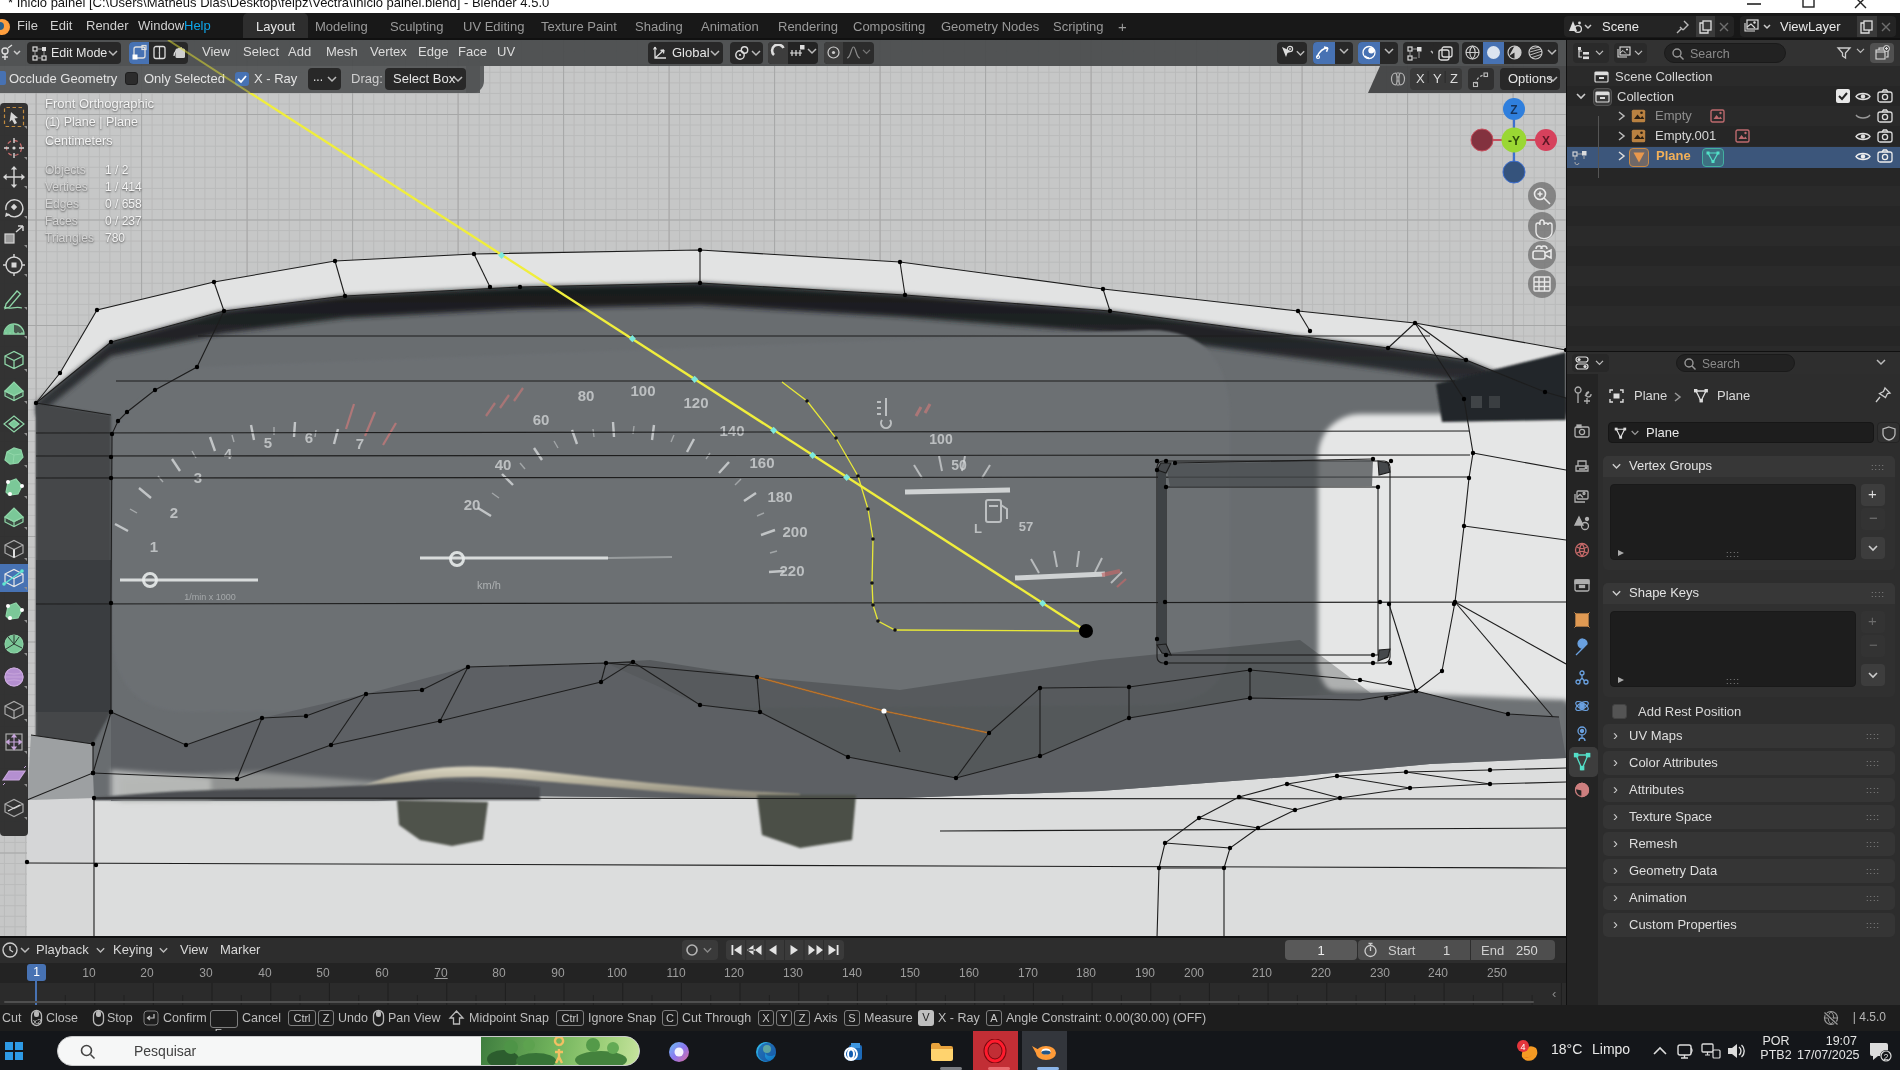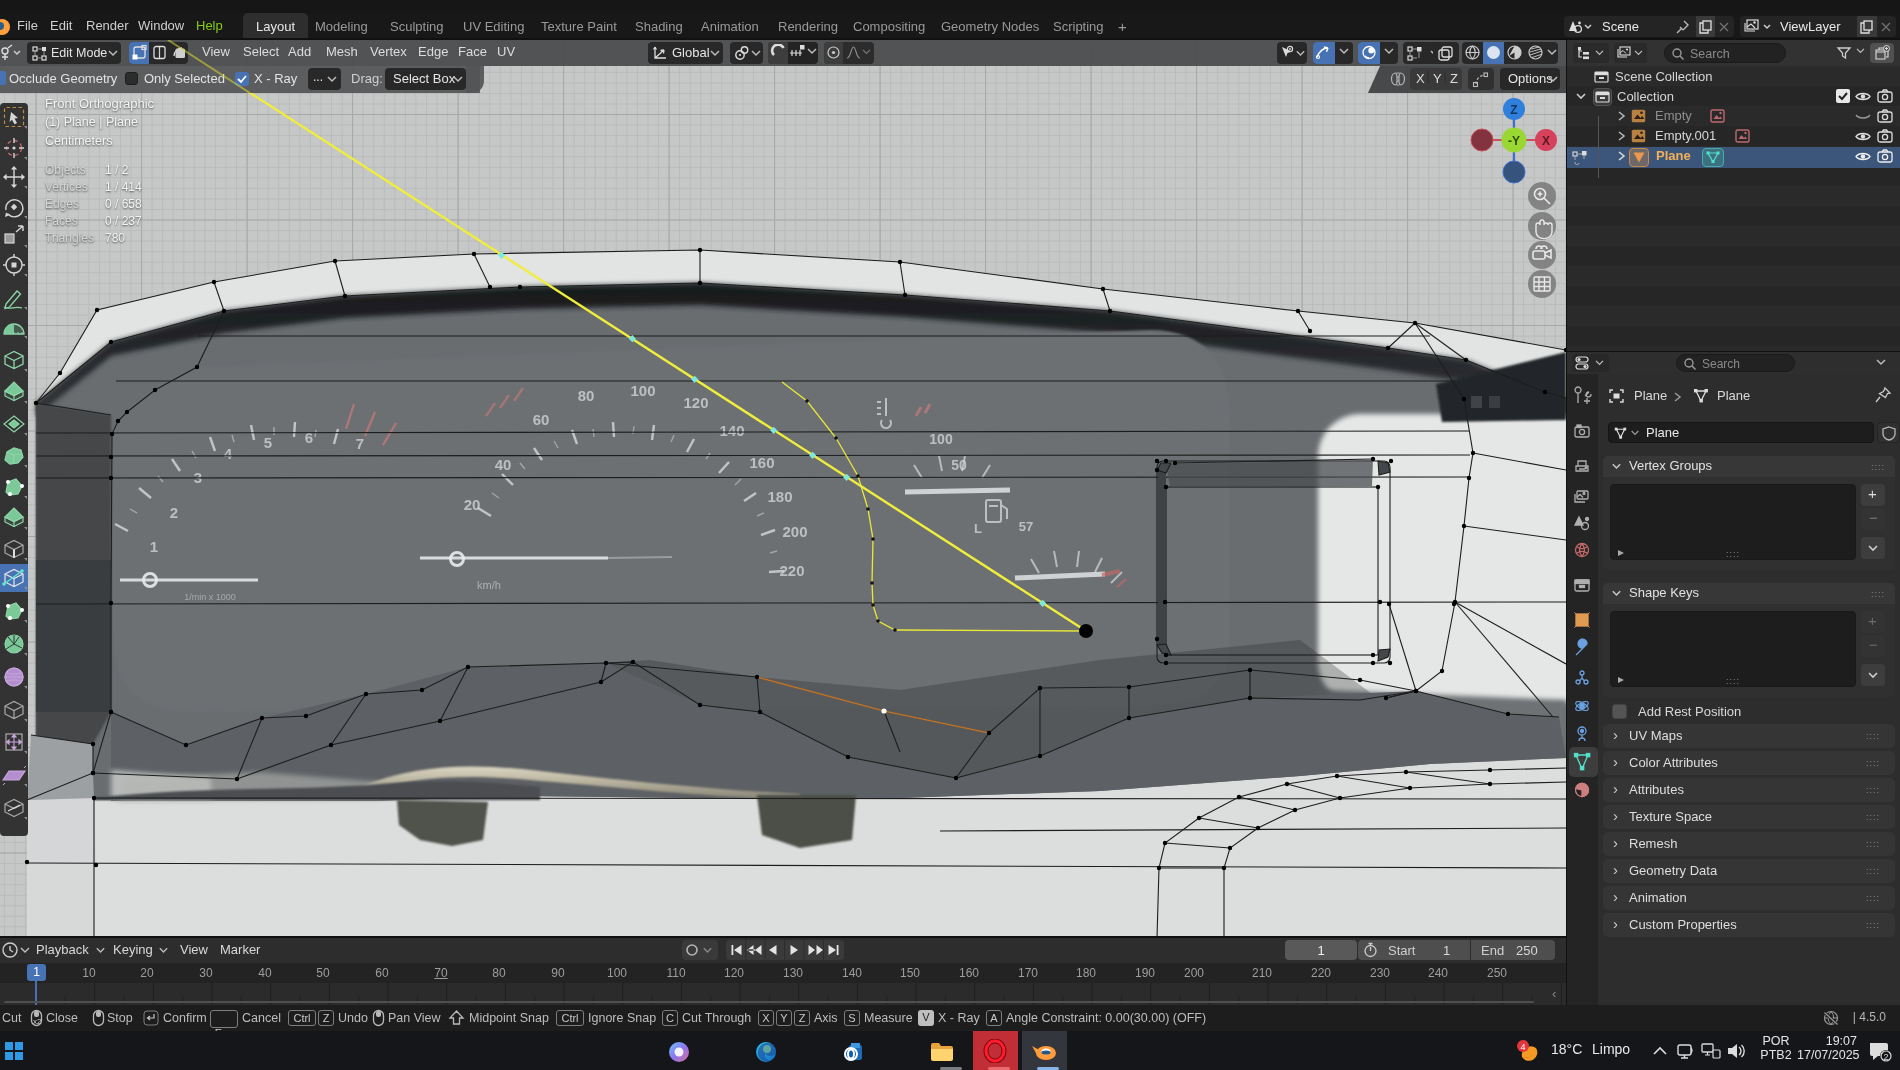--- a/index.html
+++ b/index.html
@@ -39,30 +39,38 @@
   #taskbar { left:0; top:1031px; width:1900px; height:39px; background:#14161a; }
   .vline { position:absolute; background:#101010; }
   .psec { left:5px; width:292px; height:24px; background:#353535; border-radius:5px;
     color:#dedede; padding:4px 0 0 26px; font-size:13px; }
   .psec::before { content:"›"; position:absolute; left:10px; top:2px; color:#ccc; font-size:15px; }
   .psec::after { content:"::::"; position:absolute; left:263px; top:7px; color:#8a8a8a; font-size:9px; letter-spacing:1px; }
 </style>
 </head>
 <body>
 <div id="root">
+  <div class="abs" id="titlebar">
+    <div class="ttext">* Inicio painel [C:\Users\Matheus Dias\Desktop\felpz\Vectra\Inicio painel.blend] - Blender 4.5.0</div>
+    <svg class="abs" style="left:1740px;top:0" width="160" height="13" viewBox="0 0 160 13">
+      <path d="M7 4 h14" stroke="#222" stroke-width="1.6"></path>
+      <rect x="63" y="-4" width="11" height="11" fill="none" stroke="#222" stroke-width="1.4"></rect>
+      <path d="M115 -3 L126 8 M126 -3 L115 8" stroke="#222" stroke-width="1.4"></path>
+    </svg>
+  </div>
   <div class="abs" id="menubar">
     <svg class="abs" style="left:-6px;top:4px" width="20" height="20" viewBox="0 0 20 20">
       <circle cx="8" cy="10" r="8" fill="#ff9f3e"></circle>
         <circle cx="6" cy="9" r="4" fill="#2a5f8a"></circle>
     </svg>
     <div class="mitem" style="left:17px;color:#cfcfcf">File</div>
     <div class="mitem" style="left:50px;color:#cfcfcf">Edit</div>
     <div class="mitem" style="left:86px;color:#cfcfcf">Render</div>
     <div class="mitem" style="left:138px;color:#cfcfcf">Window</div>
-    <div class="mitem" style="left:196px;color:#84cc16">Help</div>
+    <div class="mitem" style="left:184px;color:#0ea5e9">Help</div>
     <div class="tab active" style="left:243px;">Layout</div>
     <div class="tab" style="left:302px;">Modeling</div>
     <div class="tab" style="left:377px;">Sculpting</div>
     <div class="tab" style="left:450px;">UV Editing</div>
     <div class="tab" style="left:528px;">Texture Paint</div>
     <div class="tab" style="left:622px;">Shading</div>
     <div class="tab" style="left:688px;">Animation</div>
     <div class="tab" style="left:765px;">Rendering</div>
     <div class="tab" style="left:840px;">Compositing</div>
     <div class="tab" style="left:928px;">Geometry Nodes</div>
@@ -1361,20 +1369,39 @@
         <path d="M2.5 2.5 l13 12" stroke="#9a9a9a" stroke-width="1.3"></path>
     </svg>
   </div>
   <div class="abs" id="taskbar">
     <svg class="abs" style="left:5px;top:11px" width="18" height="18" viewBox="0 0 18 18">
       <rect x="0" y="0" width="8" height="8" fill="#2e9ae5"></rect>
         <rect x="10" y="0" width="8" height="8" fill="#2e9ae5"></rect>
       <rect x="0" y="10" width="8" height="8" fill="#2e9ae5"></rect>
         <rect x="10" y="10" width="8" height="8" fill="#2e9ae5"></rect>
     </svg>
+    <div class="abs" style="left:57px;top:5px;width:583px;height:30px;background:#f6f7f7;border-radius:15px;border:1px solid #c9cacb;overflow:hidden;">
+      <svg class="abs" style="left:22px;top:7px" width="16" height="16" viewBox="0 0 16 16">
+          <circle cx="6.5" cy="6.5" r="5" fill="none" stroke="#444" stroke-width="1.6"></circle>
+          <path d="M10.5 10.5 l4 4" stroke="#444" stroke-width="1.6"></path>
+        </svg>
+      <div class="abs" style="left:76px;top:6px;font-size:14px;color:#414141;">Pesquisar</div>
+      <div class="abs" style="left:423px;top:0;width:160px;height:30px;background:linear-gradient(100deg,#3f7e3f,#71b35c 45%,#9ed07a 75%,#c9e4a0);">
+        <svg width="160" height="30" viewBox="0 0 160 30">
+          <ellipse cx="22" cy="22" rx="16" ry="9" fill="#2c5d2e"></ellipse>
+            <ellipse cx="55" cy="24" rx="20" ry="8" fill="#377337"></ellipse>
+          <ellipse cx="120" cy="23" rx="26" ry="9" fill="#44823d"></ellipse>
+          <circle cx="30" cy="10" r="7" fill="#4e9447"></circle>
+            <circle cx="48" cy="8" r="6" fill="#5da24f"></circle>
+          <circle cx="112" cy="8" r="7" fill="#549a49"></circle>
+            <circle cx="132" cy="11" r="6" fill="#63aa55"></circle>
+          <path d="M78 8 a4 4 0 1 1 0.1 0 M78 12 v8 M74 15 h8 M75 26 l3 -6 l3 6" stroke="#f3c063" stroke-width="2.4" fill="none"></path>
+        </svg>
+      </div>
+    </div>
     <svg class="abs" style="left:668px;top:10px" width="22" height="22" viewBox="0 0 22 22">
       <defs>
           <linearGradient id="cop" x1="0" y1="0" x2="1" y2="1">
             <stop offset="0" stop-color="#6cc3f5"></stop>
             <stop offset="0.5" stop-color="#8a77f0"></stop>
             <stop offset="1" stop-color="#e06a9a"></stop>
           </linearGradient>
         </defs>
       <circle cx="11" cy="11" r="10" fill="url(#cop)"></circle>
         <circle cx="11" cy="11" r="4.5" fill="#fff" opacity="0.9"></circle>

